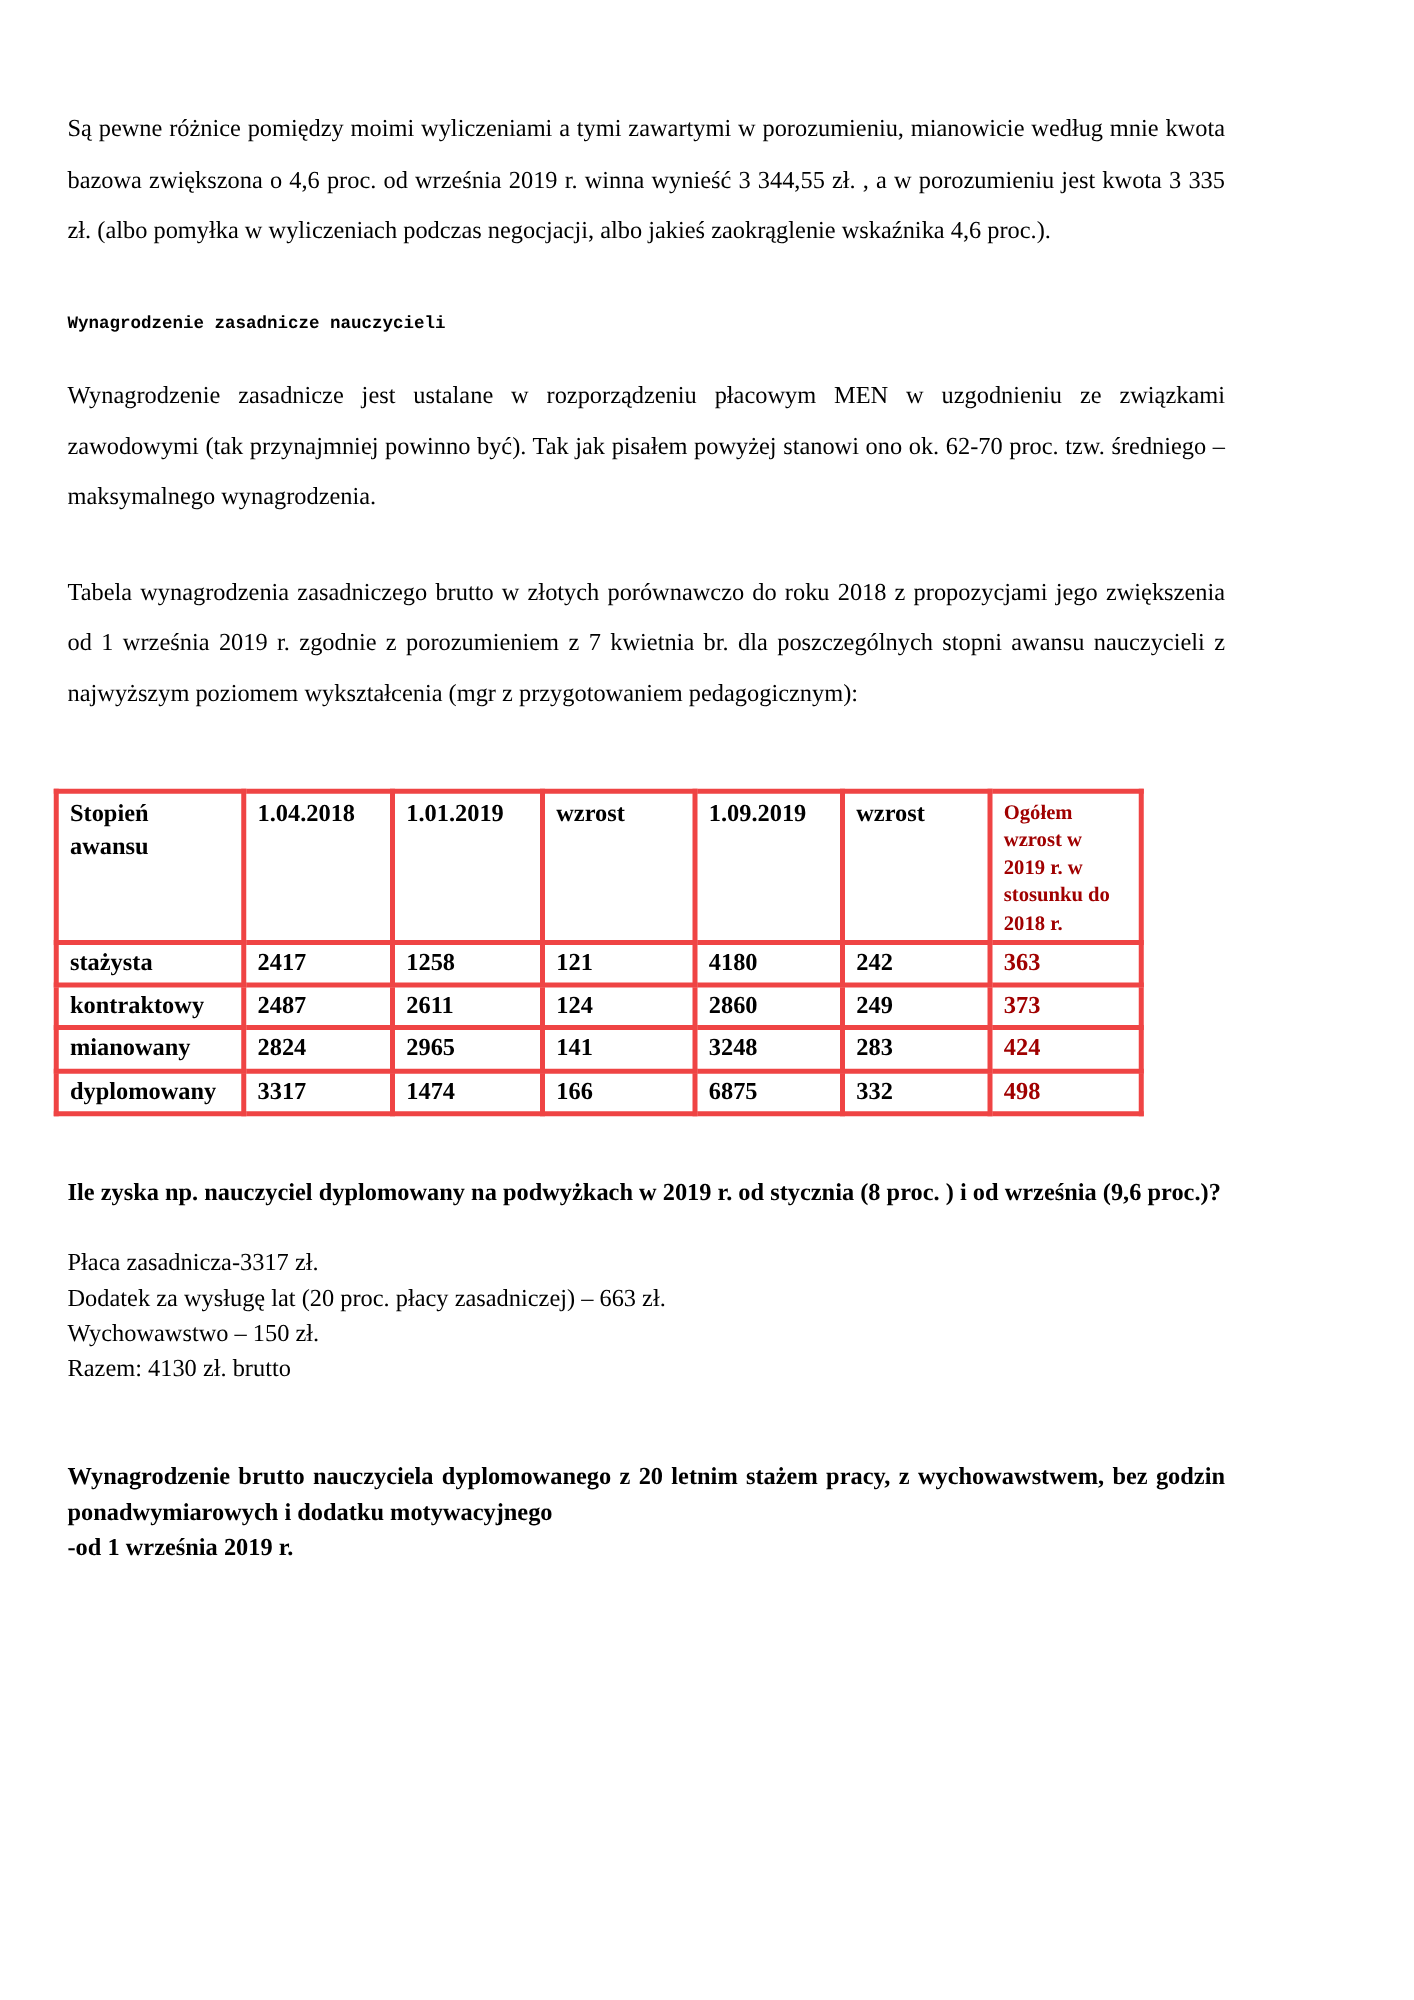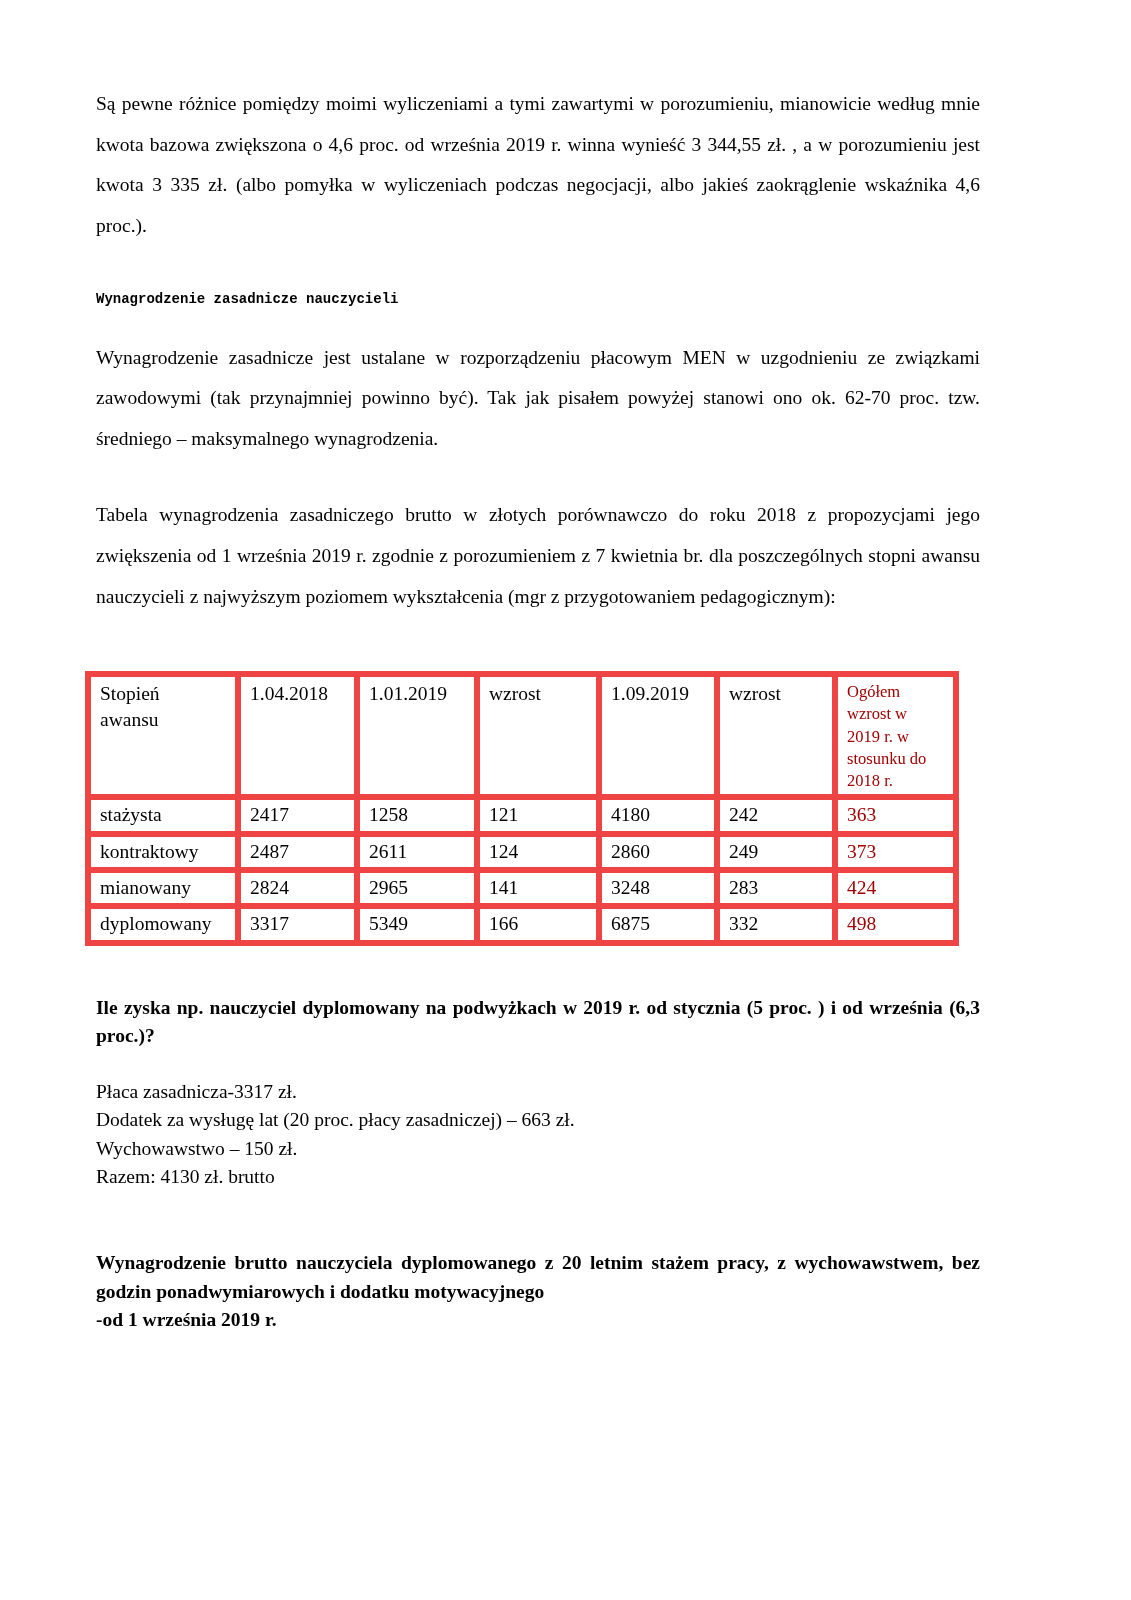--- a/index.html
+++ b/index.html
@@ -7,21 +7,21 @@
   body {
     width: 1131px;
     height: 1600px;
     font-family: "Liberation Serif", serif;
     color: #000000;
     overflow: hidden;
   }
   .page {
     width: 1131px;
     height: 1600px;
-    padding: 84px 151px 0 96px;
+    padding: 84px 151px 0 54px;
     background: #ffffff;
   }
   .para {
     font-size: 19.5px;
     line-height: 2.08;
     text-align: justify;
   }
   .tight {
     font-size: 19.5px;
     line-height: 1.45;
@@ -51,24 +51,24 @@
   table.salary {
     border-collapse: collapse;
     table-layout: fixed;
     width: 868px;
     margin-left: -11px;
     margin-top: 54px;
     margin-bottom: 0;
     font-size: 19.5px;
   }
   table.salary th, table.salary td {
-    border: 6px solid #ef4444;
+    border: 4px solid #ef4444;
     text-align: left;
     vertical-align: top;
-    font-weight: normal;
+    font-weight: bold;
     padding: 2px 9px;
     line-height: 1.35;
   }
   table.salary th { padding-top: 4px; }
   .hdr-narrow { display: inline-block; max-width: 84px; }
   th.accent-hdr {
     font-weight: bold;
     color: var(--accent, #a00000);
     font-size: 16.5px;
     line-height: 1.3;
@@ -139,30 +139,30 @@
         <td>2824</td>
         <td>2965</td>
         <td>141</td>
         <td>3248</td>
         <td>283</td>
         <td class="accent-val">424</td>
       </tr>
       <tr>
         <td>dyplomowany</td>
         <td>3317</td>
-        <td>5349</td>
+        <td>1474</td>
         <td>166</td>
         <td>6875</td>
         <td>332</td>
         <td class="accent-val">498</td>
       </tr>
     </tbody>
   </table>
 
-  <h3 class="question-heading">Ile zyska np. nauczyciel dyplomowany na podwyżkach w 2019 r. od stycznia (5 proc. ) i od września (6,3 proc.)?</h3>
+  <h3 class="question-heading">Ile zyska np. nauczyciel dyplomowany na podwyżkach w 2019 r. od stycznia (8 proc. ) i od września (9,6 proc.)?</h3>
 
 
   <div class="tight block-gap-sm">
     <div>Płaca zasadnicza-3317 zł.</div>
     <div>Dodatek za wysługę lat (20 proc. płacy zasadniczej) – 663 zł.</div>
     <div>Wychowawstwo – 150 zł.</div>
     <div>Razem: 4130 zł. brutto</div>
   </div>
 
   <div class="tight justify block-gap-lg">

